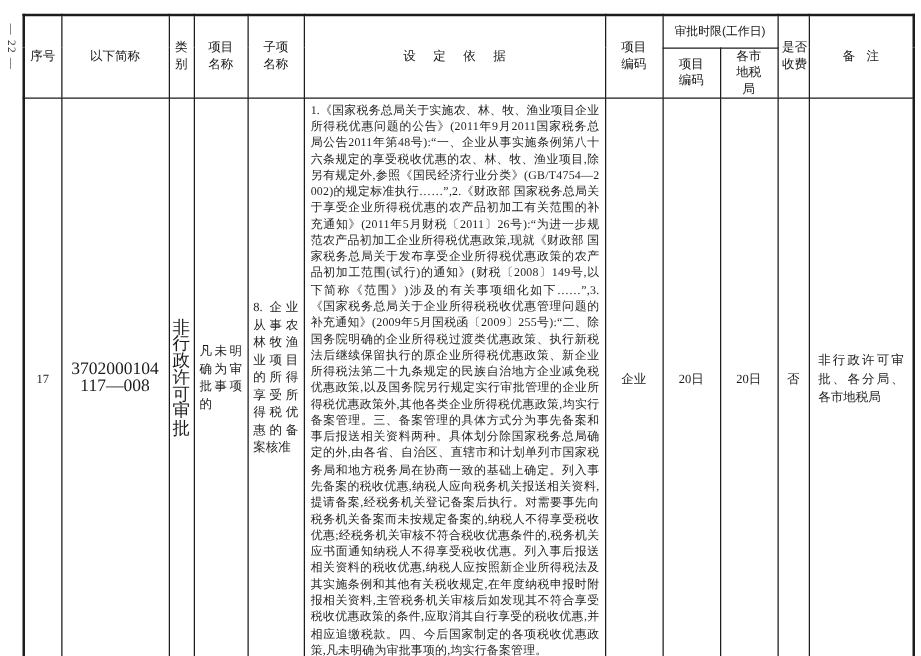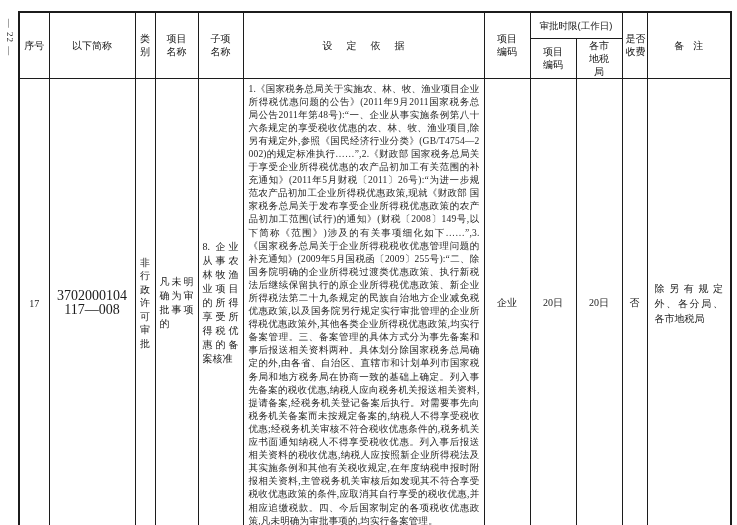--- a/index.html
+++ b/index.html
@@ -29,21 +29,21 @@
   .row-h2{height:35px;}
   tbody tr{height:430px;}
   .sp-wide{letter-spacing:14px;text-indent:14px;}
   .sp-mid{letter-spacing:9px;text-indent:9px;}
   .narrow-head{width:26px;margin:0 auto;word-break:break-all;line-height:13px;}
   td{font-size:10px;}
   .c-center{text-align:center;}
   .code{font-size:14px;text-align:center;line-height:14px;word-break:break-all;padding:0 5px;}
   .vertical-cat{
     width:14px;margin:0 auto;word-break:break-all;line-height:13.5px;
-    text-align:center;font-size:10px;
+    text-align:center;font-size:14px;
   }
   .just{
     text-align:justify;text-justify:distribute;word-break:break-all;line-height:14px;
     padding:0 4px;
   }
   .basis-cell{vertical-align:top;}
   .basis{
     font-size:9.5px;line-height:13.1px;letter-spacing:0.2px;
     text-align:justify;text-justify:distribute;word-break:break-all;
     padding:4px 4px 0 5px;color:#1f1f1f;
@@ -142,19 +142,19 @@
         <td class="c-center">
           <div>20日</div>
         </td>
         <td class="c-center">
           <div>20日</div>
         </td>
         <td class="c-center">
           <div>否</div>
         </td>
         <td>
-          <div class="remark">除另有规定外、各分局、各市地税局</div>
+          <div class="remark">非行政许可审批、各分局、各市地税局</div>
         </td>
       </tr>
     </tbody>
   </table>
 
 </div>
 
 </body></html>

